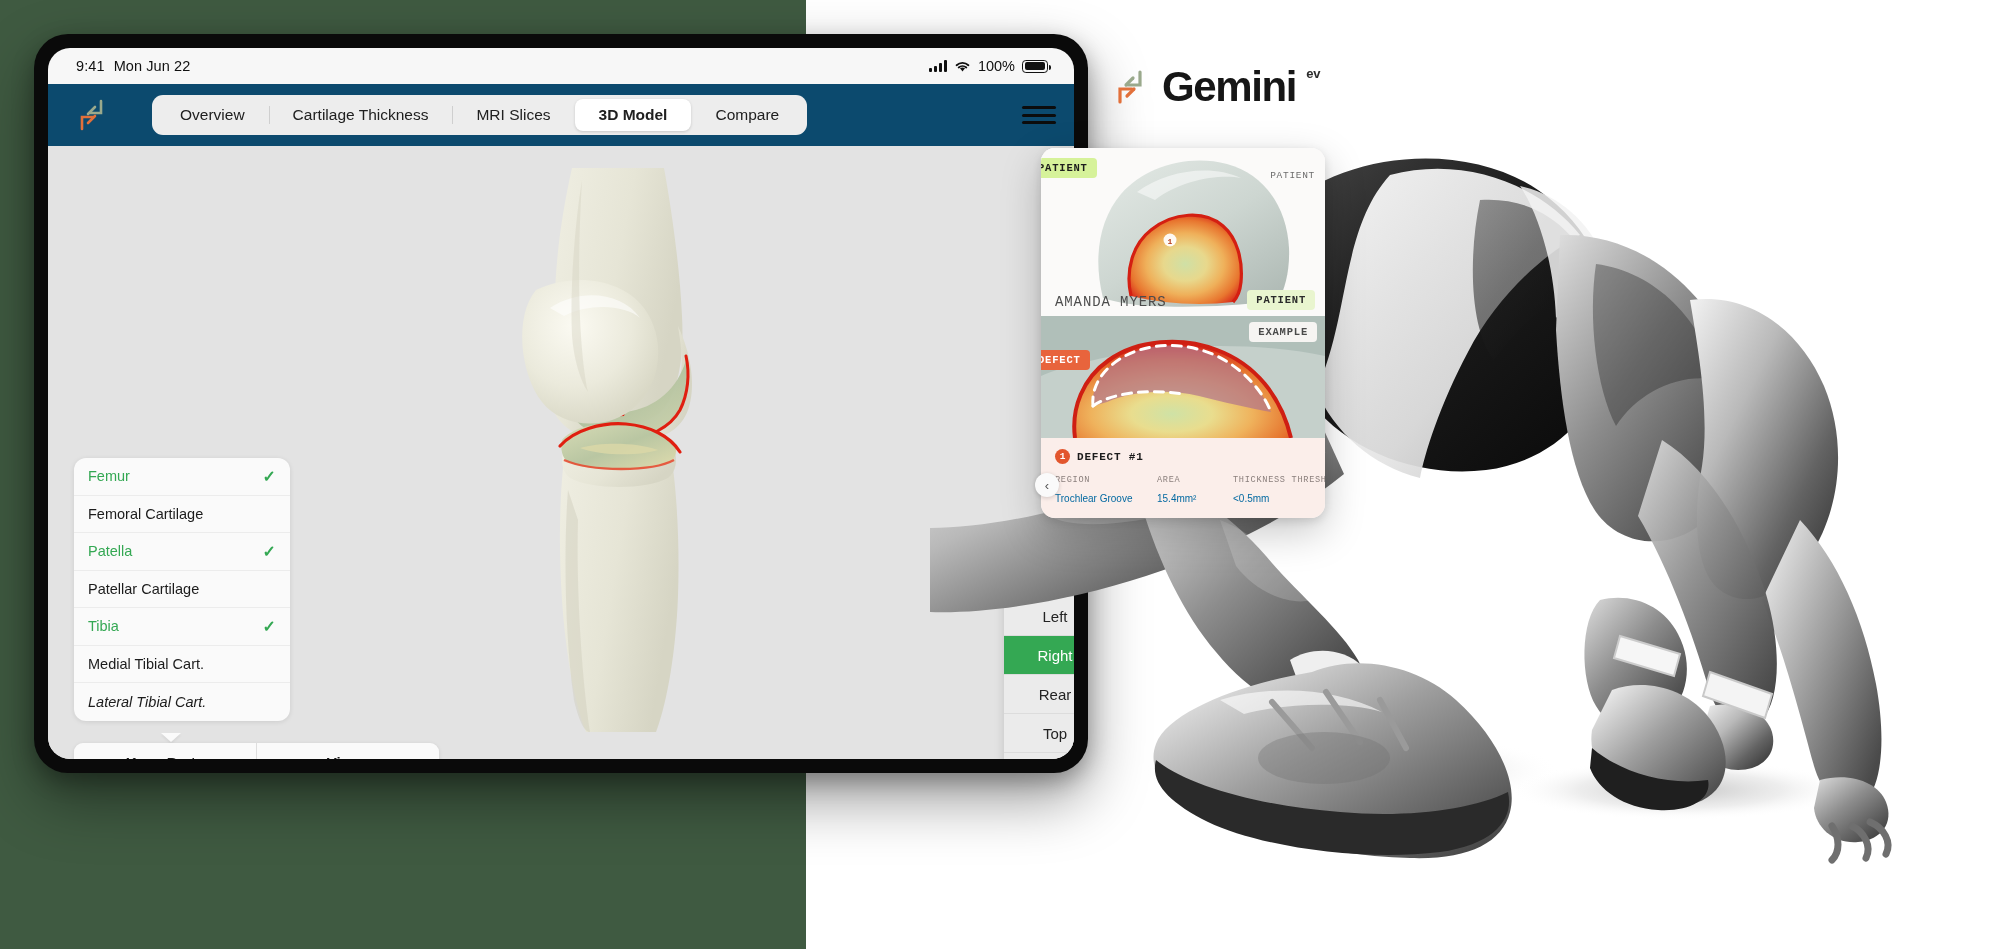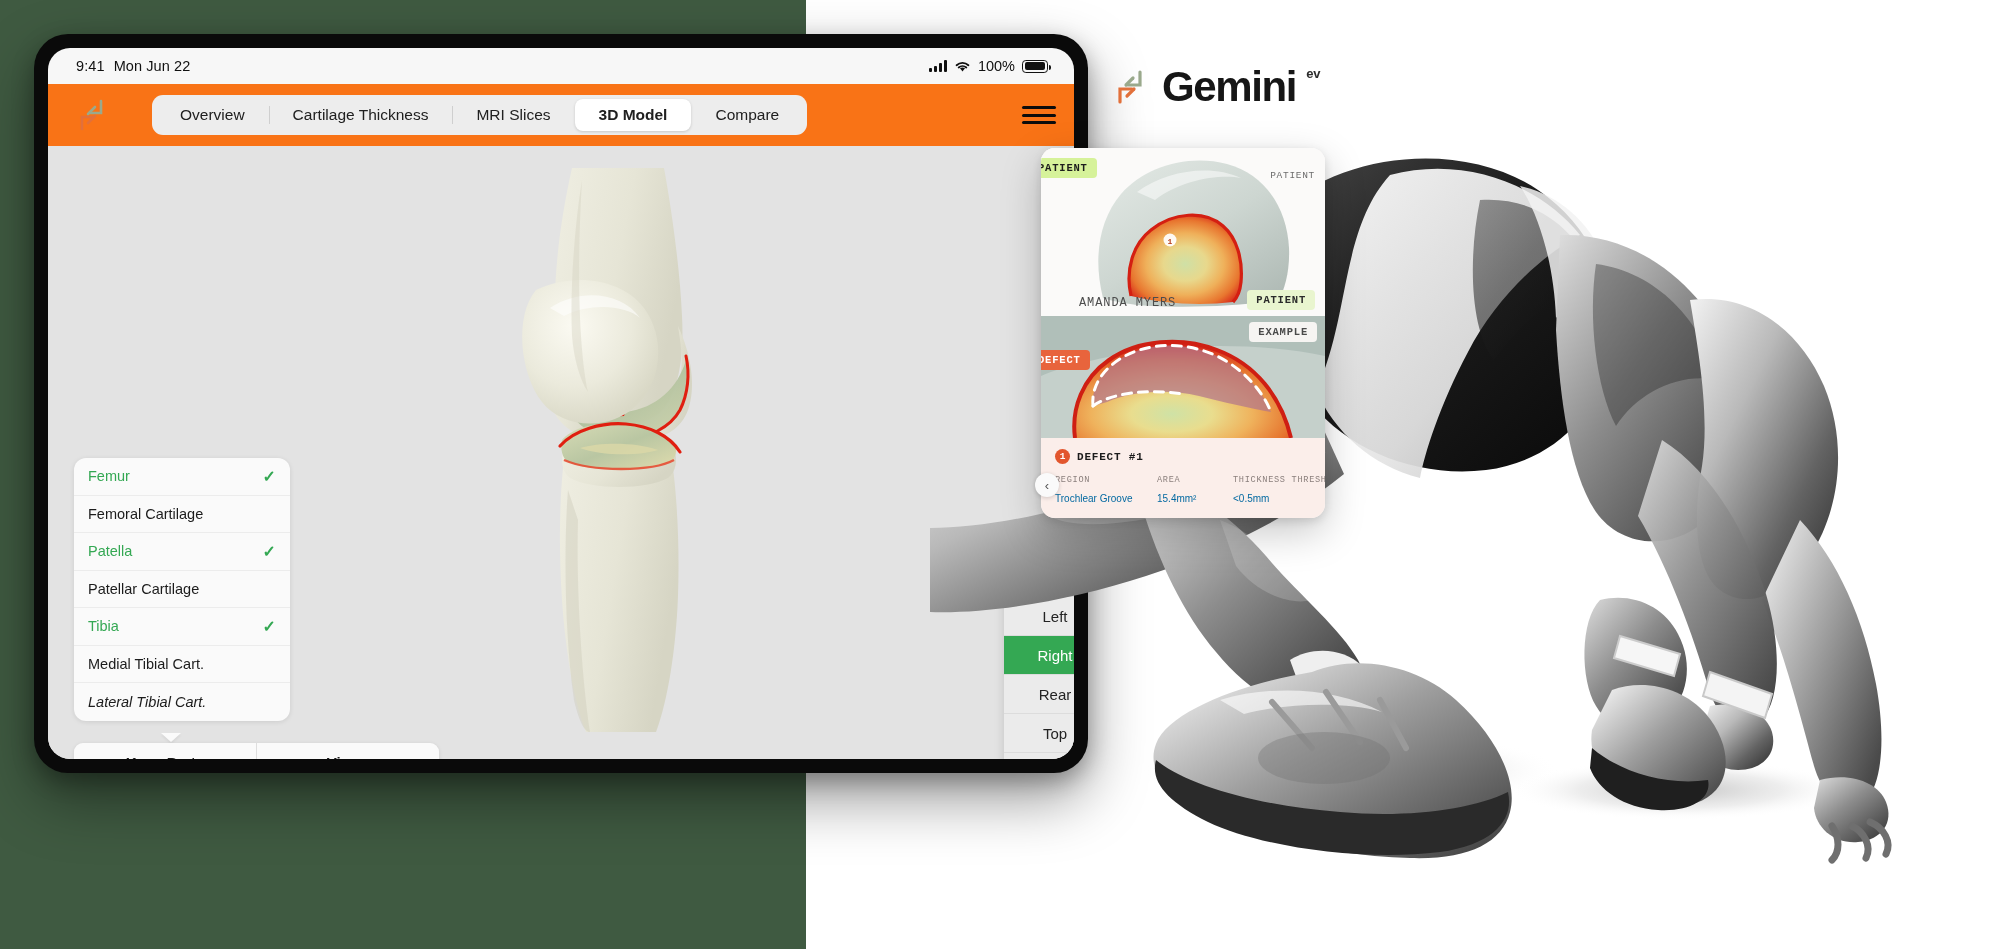--- a/index.html
+++ b/index.html
@@ -78,21 +78,21 @@
   .batt i { position:absolute; left:1.6px; top:1.6px; bottom:1.6px; width: 20.5px; background:#111; border-radius:2px; }
 
   
   .appbar {
     position: absolute;
     left: 0; top: 36px;
     width: 100%; height: 62px;
     display: flex;
     align-items: center;
     padding: 0 18px 0 20px;
-    background: #f97316;
+    background: #0c4a6e;
   }
   .app-logo { width: 50px; height: 44px; flex: 0 0 auto; margin-right: 10px; }
 
   .tabbar {
     display: flex;
     align-items: center;
     background: #ededed;
     border-radius: 11px;
     padding: 4px;
     height: 40px;
@@ -294,21 +294,21 @@
   .dc-label-mono {
     position: absolute;
     font-family: "Liberation Mono", monospace;
     font-size: 9.5px;
     letter-spacing: 0.7px;
     color: #6d6d6d;
   }
   .dc-caption {
     position: absolute; left: 14px; bottom: 6px;
     font-family: "Liberation Mono", monospace;
-    font-size: 12px; letter-spacing: 0.9px; color: #4c4c4c; margin-left: 24px;
+    font-size: 14px; letter-spacing: 0.9px; color: #4c4c4c;
   }
 
   .dc-footer {
     background: #fbeeea;
     padding: 11px 14px 14px 14px;
   }
   .dc-dh { display: flex; align-items: center; gap: 7px; }
   .dc-dot {
     width: 15px; height: 15px; border-radius: 50%;
     background: #e2562d; color: #fff;

